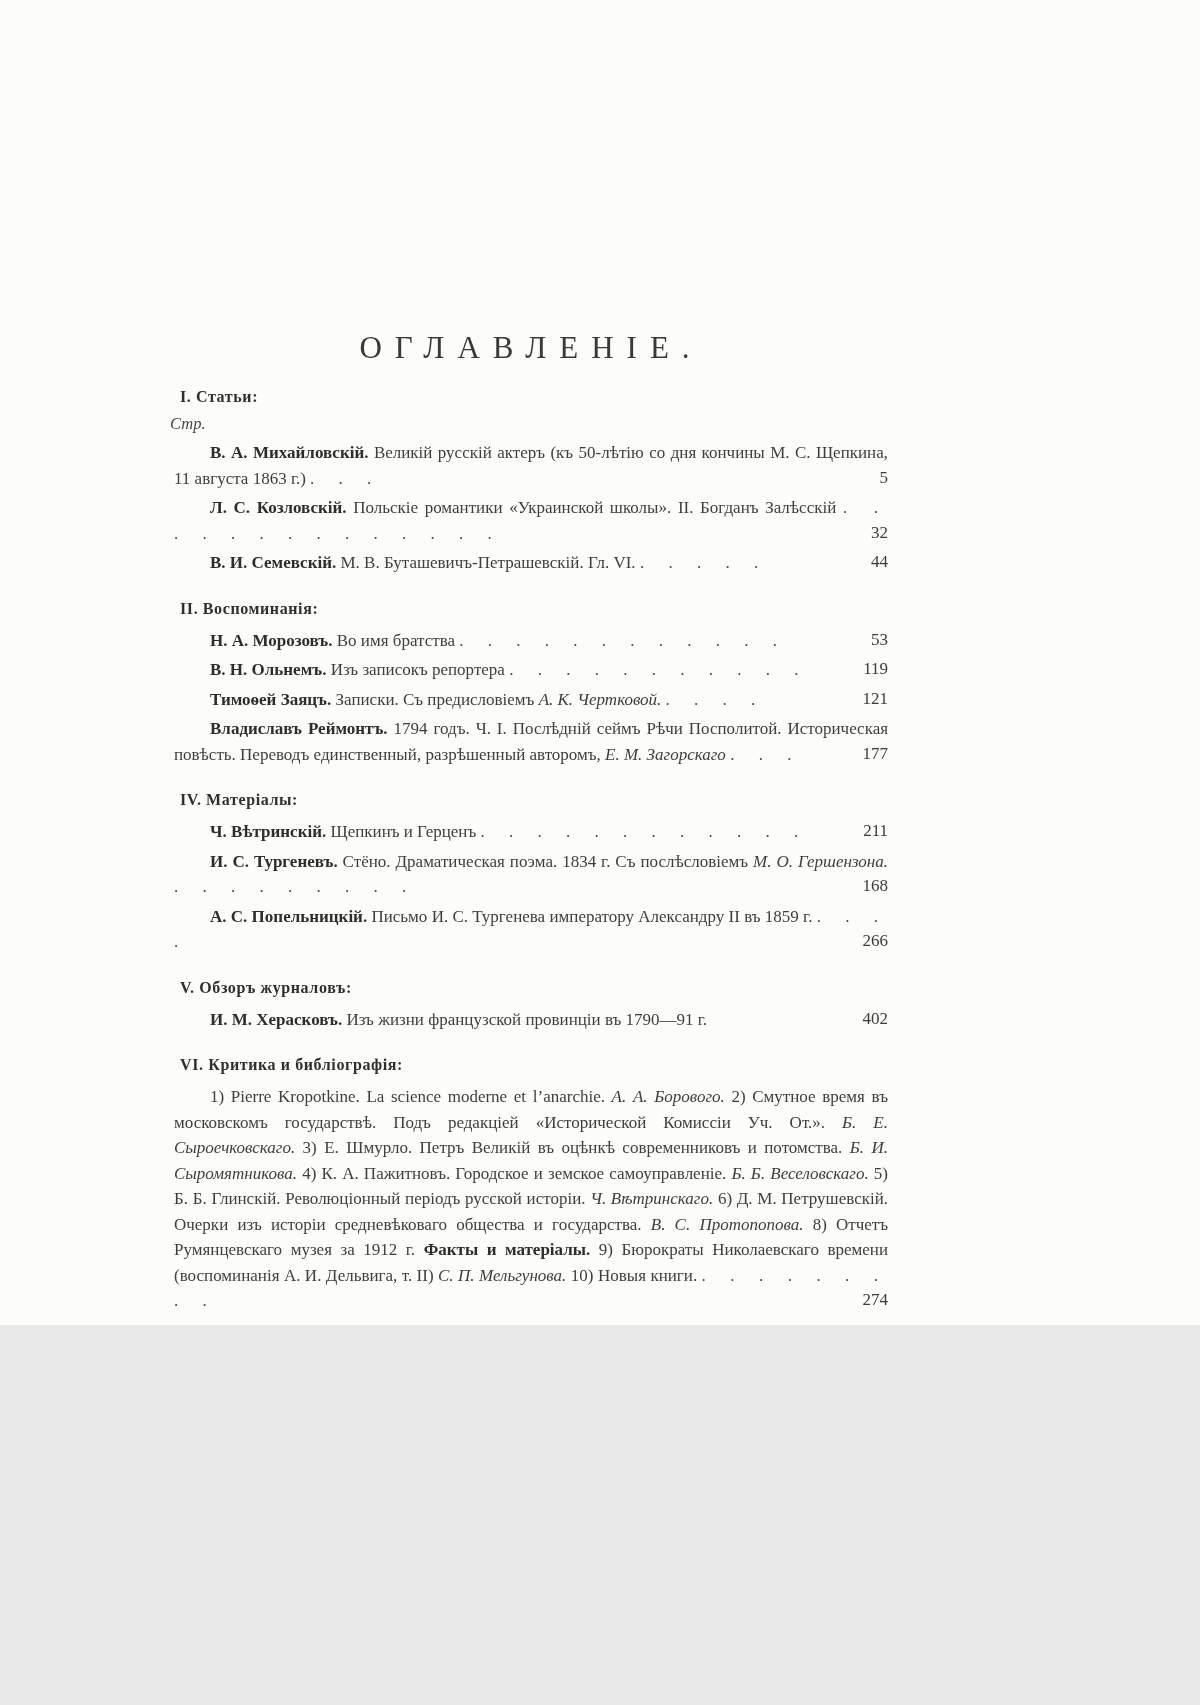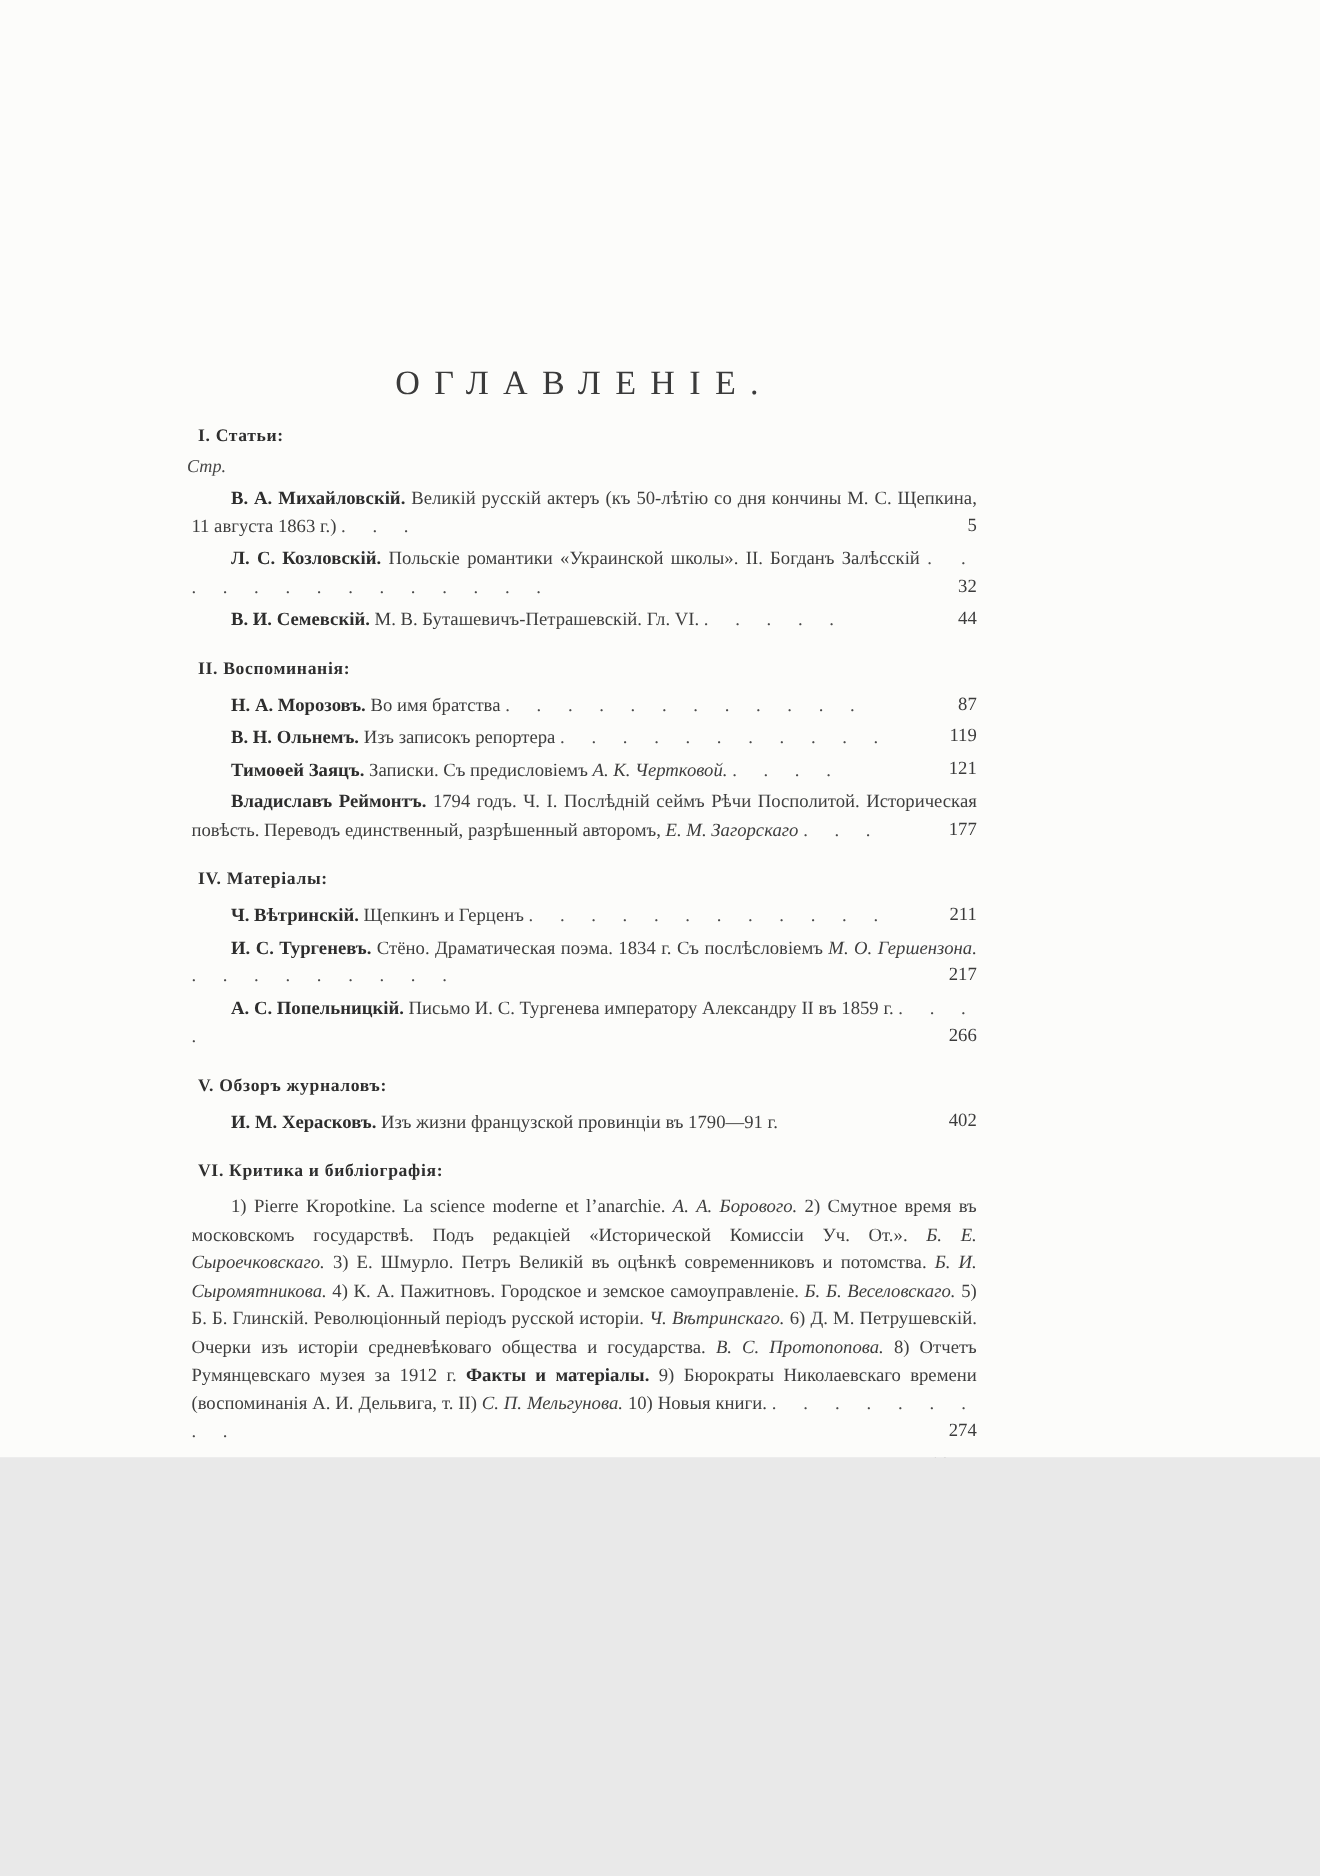--- a/index.html
+++ b/index.html
@@ -82,27 +82,27 @@
 <div class="page">
   <div class="content">
     <h1 class="doc-title">ОГЛАВЛЕНІЕ.</h1>
     <div id="toc">
         <div class="section-heading">I. Статьи:</div>
         <div class="str-row">Стр.</div>
         <div class="entry"><span class="seg b">В. А. Михайловскій. </span><span class="seg">Великій русскій актеръ (къ 50-лѣтію со дня кончины М. С. Щепкина, 11 августа 1863 г.) </span><span class="seg d">. . .</span><span class="pageno">5</span></div>
         <div class="entry"><span class="seg b">Л. С. Козловскій. </span><span class="seg">Польскіе романтики «Украинской школы». II. Богданъ Залѣсскій </span><span class="seg d">. . . . . . . . . . . . . .</span><span class="pageno">32</span></div>
         <div class="entry"><span class="seg b">В. И. Семевскій. </span><span class="seg">М. В. Буташевичъ-Петрашевскій. Гл. VI. </span><span class="seg d">. . . . .</span><span class="pageno">44</span></div>
         <div class="section-heading">II. Воспоминанія:</div>
-        <div class="entry"><span class="seg b">Н. А. Морозовъ. </span><span class="seg">Во имя братства </span><span class="seg d">. . . . . . . . . . . .</span><span class="pageno">87</span></div>
+        <div class="entry"><span class="seg b">Н. А. Морозовъ. </span><span class="seg">Во имя братства </span><span class="seg d">. . . . . . . . . . . .</span><span class="pageno">53</span></div>
         <div class="entry"><span class="seg b">В. Н. Ольнемъ. </span><span class="seg">Изъ записокъ репортера </span><span class="seg d">. . . . . . . . . . .</span><span class="pageno">119</span></div>
         <div class="entry"><span class="seg b">Тимоѳей Заяцъ. </span><span class="seg">Записки. Съ предисловіемъ </span><span class="seg i">А. К. Чертковой.</span><span class="seg"> </span><span class="seg d">. . . .</span><span class="pageno">121</span></div>
         <div class="entry"><span class="seg b">Владиславъ Реймонтъ. </span><span class="seg">1794 годъ. Ч. I. Послѣдній сеймъ Рѣчи Посполитой. Историческая повѣсть. Переводъ единственный, разрѣшенный авторомъ, </span><span class="seg i">Е. М. Загорскаго</span><span class="seg"> </span><span class="seg d">. . . . . .</span><span class="pageno">177</span></div>
         <div class="section-heading">IV. Матеріалы:</div>
         <div class="entry"><span class="seg b">Ч. Вѣтринскій. </span><span class="seg">Щепкинъ и Герценъ </span><span class="seg d">. . . . . . . . . . . .</span><span class="pageno">211</span></div>
-        <div class="entry"><span class="seg b">И. С. Тургеневъ. </span><span class="seg">Стёно. Драматическая поэма. 1834 г. Съ послѣсловіемъ </span><span class="seg i">М. О. Гершензона.</span><span class="seg"> </span><span class="seg d">. . . . . . . . .</span><span class="pageno">217</span></div>
+        <div class="entry"><span class="seg b">И. С. Тургеневъ. </span><span class="seg">Стёно. Драматическая поэма. 1834 г. Съ послѣсловіемъ </span><span class="seg i">М. О. Гершензона.</span><span class="seg"> </span><span class="seg d">. . . . . . . . .</span><span class="pageno">168</span></div>
         <div class="entry"><span class="seg b">А. С. Попельницкій. </span><span class="seg">Письмо И. С. Тургенева императору Александру II въ 1859 г. </span><span class="seg d">. . . .</span><span class="pageno">266</span></div>
         <div class="section-heading">V. Обзоръ журналовъ:</div>
         <div class="entry"><span class="seg b">И. М. Херасковъ. </span><span class="seg">Изъ жизни французской провинціи въ 1790—91 г. </span><span class="pageno">402</span></div>
         <div class="section-heading">VI. Критика и библіографія:</div>
         <div class="entry"><span class="seg">1) Pierre Kropotkine. La science moderne et l’anarchie. </span><span class="seg i">А. А. Борового.</span><span class="seg"> 2) Смутное время въ московскомъ государствѣ. Подъ редакціей «Исторической Комиссіи Уч. От.». </span><span class="seg i">Б. Е. Сыроечковскаго.</span><span class="seg"> 3) Е. Шмурло. Петръ Великій въ оцѣнкѣ современниковъ и потомства. </span><span class="seg i">Б. И. Сыромятникова.</span><span class="seg"> 4) К. А. Пажитновъ. Городское и земское самоуправленіе. </span><span class="seg i">Б. Б. Веселовскаго.</span><span class="seg"> 5) Б. Б. Глинскій. Революціонный періодъ русской исторіи. </span><span class="seg i">Ч. Вѣтринскаго.</span><span class="seg"> 6) Д. М. Петрушевскій. Очерки изъ исторіи средневѣковаго общества и государства. </span><span class="seg i">В. С. Протопопова.</span><span class="seg"> 8) Отчетъ Румянцевскаго музея за 1912 г. </span><span class="seg b">Факты и матеріалы.</span><span class="seg"> 9) Бюрократы Николаевскаго времени (воспоминанія А. И. Дельвига, т. II) </span><span class="seg i">С. П. Мельгунова.</span><span class="seg"> 10) Новыя книги. </span><span class="seg d">. . . . . . . . .</span><span class="pageno">274</span></div>
       </div>
     <div class="sig">1*</div>
   </div>
   <div class="watermark">Библиотека "Руниверс"</div>
 </div>

